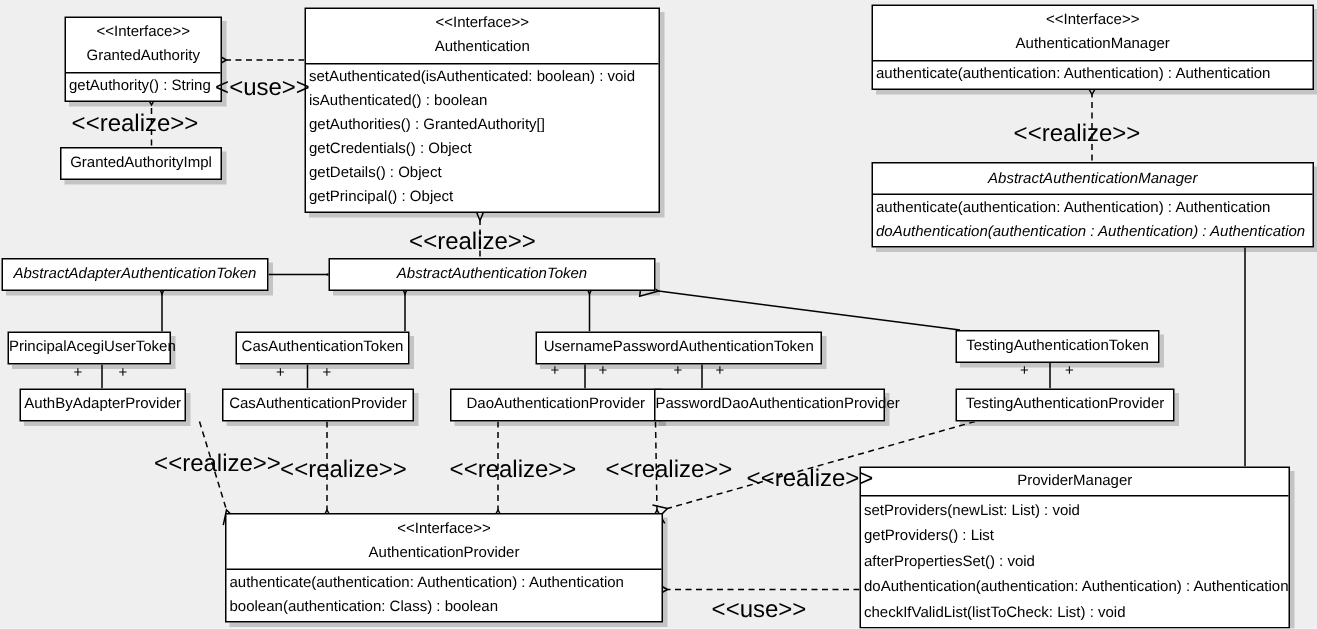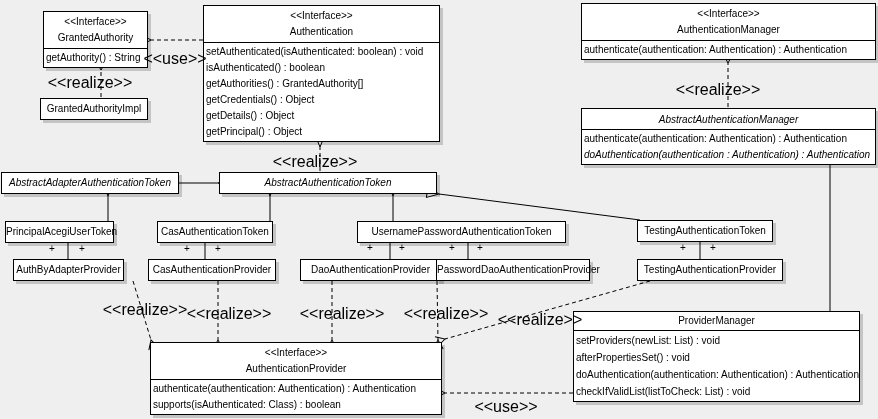--- a/index.html
+++ b/index.html
@@ -47,21 +47,21 @@
   #b-authentication{left:203px;top:5px;width:237px;}
   #b-authentication-manager{left:581px;top:3px;width:295px;}
   #b-authentication-manager .methods{overflow:hidden;}
   #b-abstract-authentication-manager{left:581px;top:108px;width:295px;}
   #b-abstract-authentication-manager .title{padding:3px 2px 1px;}
   #b-abstract-authentication-manager .methods{overflow:hidden;}
   #b-abstract-adapter-authentication-token{left:1px;top:172px;width:178px;}
   #b-abstract-authentication-token{left:219px;top:172px;width:218px;}
   #b-principal-acegi-user-token{left:5px;top:221px;width:109px;}
   #b-cas-authentication-token{left:157px;top:221px;width:116px;}
-  #b-username-password-authentication-token{left:357px;top:221px;width:209px;}
+  #b-username-password-authentication-token{left:357px;top:221px;width:191px;}
   #b-testing-authentication-token{left:637px;top:220px;width:136px;}
   #b-auth-by-adapter-provider{left:13px;top:259px;width:111px;}
   #b-cas-authentication-provider{left:148px;top:259px;width:128px;}
   #b-dao-authentication-provider{left:300px;top:259px;width:141px;}
   #b-password-dao-authentication-provider{left:436px;top:259px;width:154px;}
   #b-testing-authentication-provider{left:637px;top:259px;width:146px;}
   #b-authentication-provider{left:150px;top:342px;width:292px;}
   #b-provider-manager{left:573px;top:311px;width:287px;}
   #b-provider-manager .title{padding:1px 2px;}
   #b-provider-manager .m{line-height:17px;}
@@ -217,30 +217,31 @@
     <div class="cname">TestingAuthenticationProvider</div>
   </div>
 
   <div class="uml-box" id="b-authentication-provider">
     <div class="title">
       <div class="stereo">&lt;&lt;Interface&gt;&gt;</div>
       <div class="cname">AuthenticationProvider</div>
     </div>
     <div class="methods">
       <div class="m">authenticate(authentication: Authentication) : Authentication</div>
-      <div class="m">supports(isAuthenticated: Class) : boolean</div>
+      <div class="m">boolean(authentication: Class) : boolean</div>
     </div>
   </div>
 
   <div class="uml-box" id="b-provider-manager">
     <div class="title">
       <div class="cname">ProviderManager</div>
     </div>
     <div class="methods">
       <div class="m">setProviders(newList: List) : void</div>
+      <div class="m">getProviders() : List</div>
       <div class="m">afterPropertiesSet() : void</div>
       <div class="m">doAuthentication(authentication: Authentication) : Authentication</div>
       <div class="m">checkIfValidList(listToCheck: List) : void</div>
     </div>
   </div>
 
   <div class="lbl" id="lbl-use-1">&lt;&lt;use&gt;&gt;</div>
   <div class="lbl" id="lbl-realize-ga">&lt;&lt;realize&gt;&gt;</div>
   <div class="lbl" id="lbl-realize-am">&lt;&lt;realize&gt;&gt;</div>
   <div class="lbl" id="lbl-realize-auth">&lt;&lt;realize&gt;&gt;</div>

